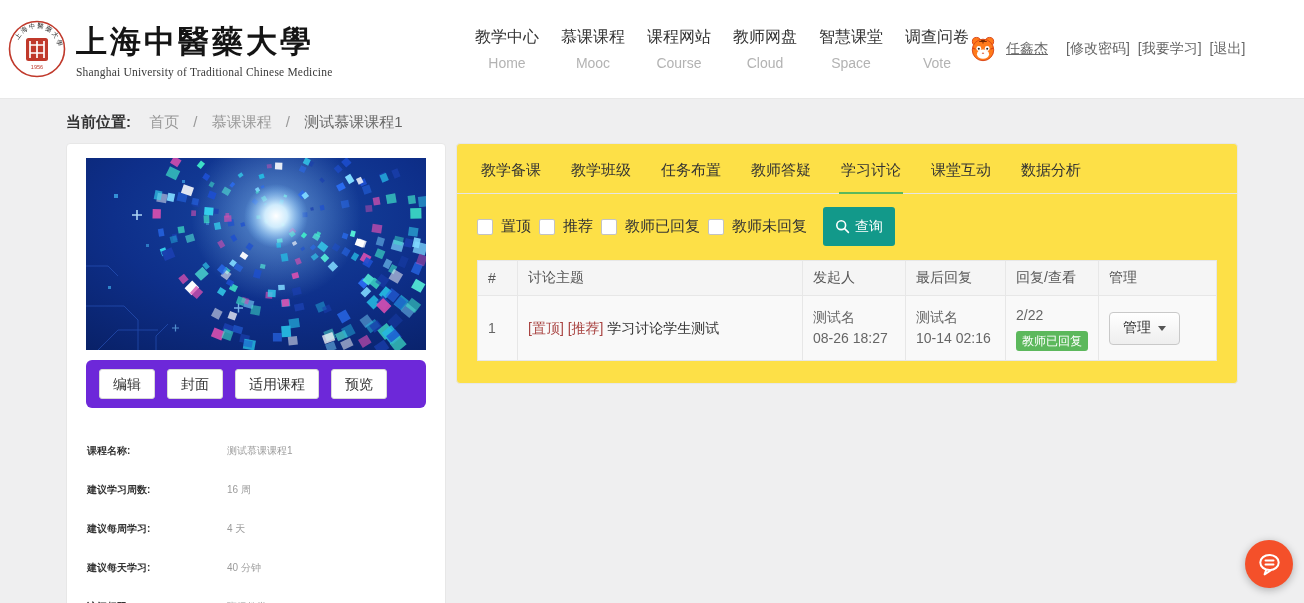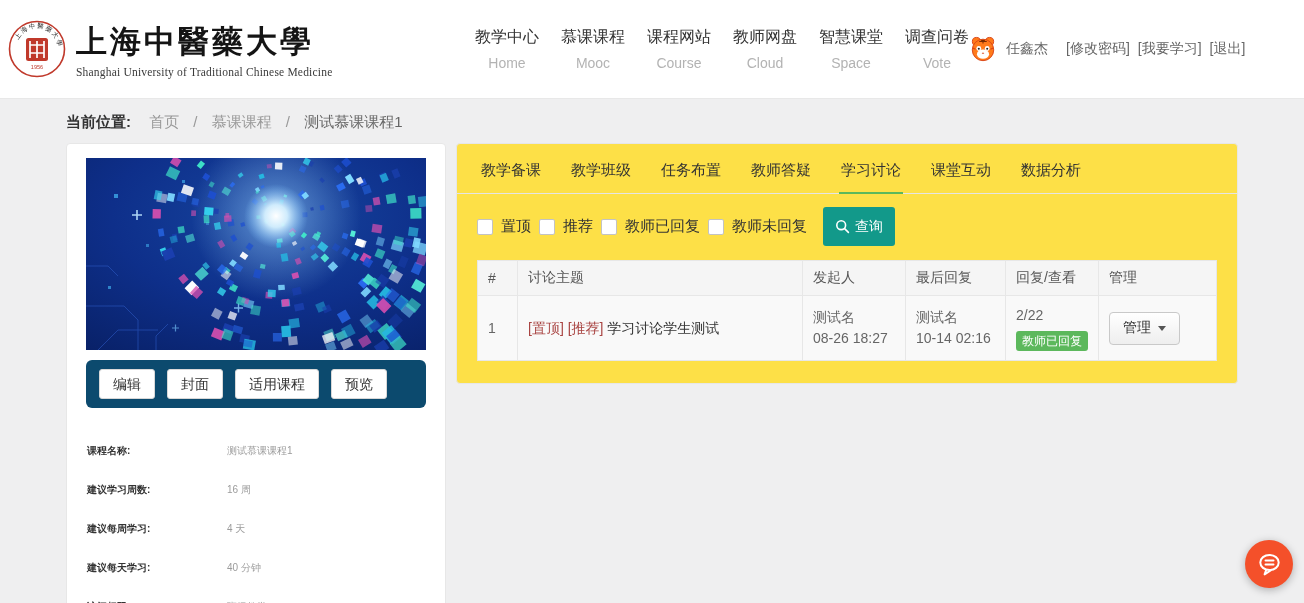--- a/index.html
+++ b/index.html
@@ -12,37 +12,37 @@
   .logo-block { display:flex; align-items:center; margin-left:8px; width:372px; cursor:pointer; flex:none; }
   .logo-text { margin-left:10px; }
   .logo-zh { font-family:"DejaVu Serif","Liberation Serif",serif; font-size:31px; font-weight:bold; color:#141414; letter-spacing:3px; white-space:nowrap; }
   .logo-en { font-family:"Liberation Serif","DejaVu Serif",serif; font-size:11.5px; color:#3a3a3a; margin-top:3px; letter-spacing:.2px; }
   .nav { display:flex; gap:22px; margin-left:95px; flex:none; }
   .nav-item { width:64px; text-align:center; cursor:pointer; }
   .nav-zh { font-size:16px; color:#333; white-space:nowrap; }
   .nav-en { font-size:14px; color:#b3b3b3; margin-top:7px; }
   .user-block { margin-left:auto; margin-right:61px; display:flex; align-items:center; font-size:14px; color:#666; white-space:nowrap; }
   .avatar { width:28px; height:28px; margin-right:9px; flex:none; }
-  .user-name { margin-right:10px; }
+  .user-name { margin-right:10px;text-decoration:underline; }
   .user-link { margin-left:8px; cursor:pointer; color:#666; }
 
   
   .breadcrumb { margin-left:66px; padding:14px 0 11px; font-size:15px; color:#999; }
   .crumb-label { font-weight:bold; color:#333; margin-right:10px;margin-top:48px; }
   .crumb-link { color:#999; cursor:pointer; margin:0 4px; }
   .crumb-sep { color:#999; margin:0 6px; }
   .crumb-current { color:#666; margin-left:4px; }
 
   
   .main { display:flex; gap:10px; margin:0 66px; align-items:flex-start; }
 
   
   .left-card { width:380px; flex:none; background:#fff; border:1px solid #e7e7e7; border-radius:4px; padding:14px 19px 30px; height:502px; }
   .cover-wrap { width:340px; height:192px; overflow:hidden; }
-  .btn-bar { margin-top:10px; background:#0c4a6e; border-radius:6px; padding:9px 13px; display:flex; gap:12px; }
+  .btn-bar { margin-top:10px; background:#6d28d9; border-radius:6px; padding:9px 13px; display:flex; gap:12px; }
   .mini-btn { background:#fff; border:1px solid #d8d8d8; border-radius:3px; padding:7px 13px; font-size:14px; color:#333; cursor:pointer; line-height:1; white-space:nowrap; }
   .details { margin-top:31px; padding-left:1px; }
   .detail-row { display:flex; margin-bottom:16px; font-size:10px; line-height:23px; }
   .detail-label { width:140px; font-weight:bold; color:#333; flex:none; }
   .detail-value { color:#9b9b9b; }
 
   
   .right-card { flex:1; background:#fde047; border:1px solid #e7e7e7; border-radius:4px; padding:0 20px 22px; }
   .tabs { display:flex; gap:26px; border-bottom:1px solid #e5e5e5; margin:0 -20px; padding:0 22px; }
   .tab { padding:17px 2px 12px; font-size:15px; color:#333; cursor:pointer; }

